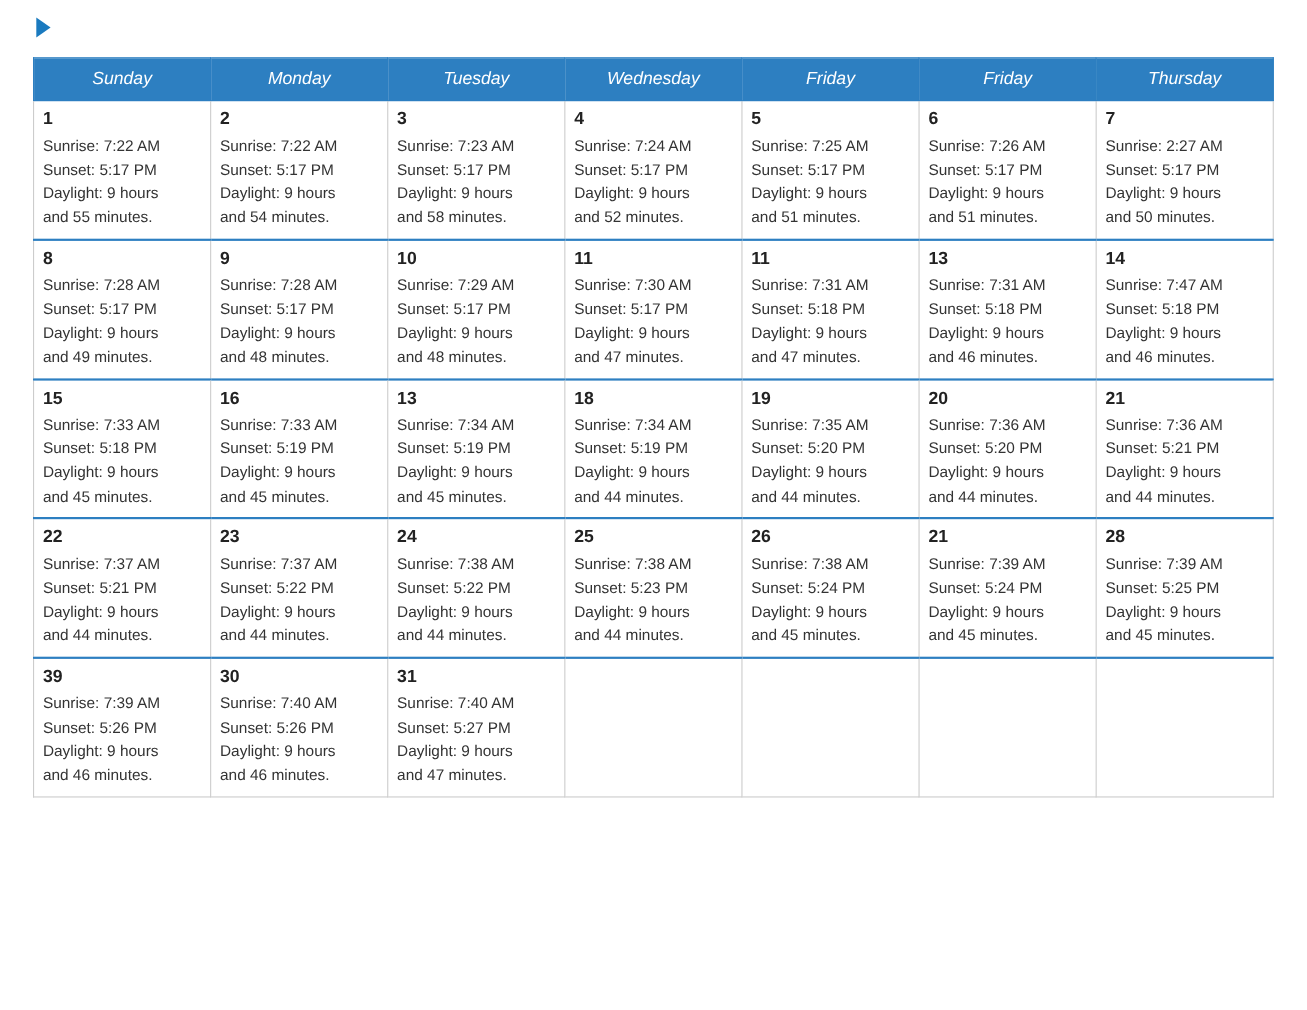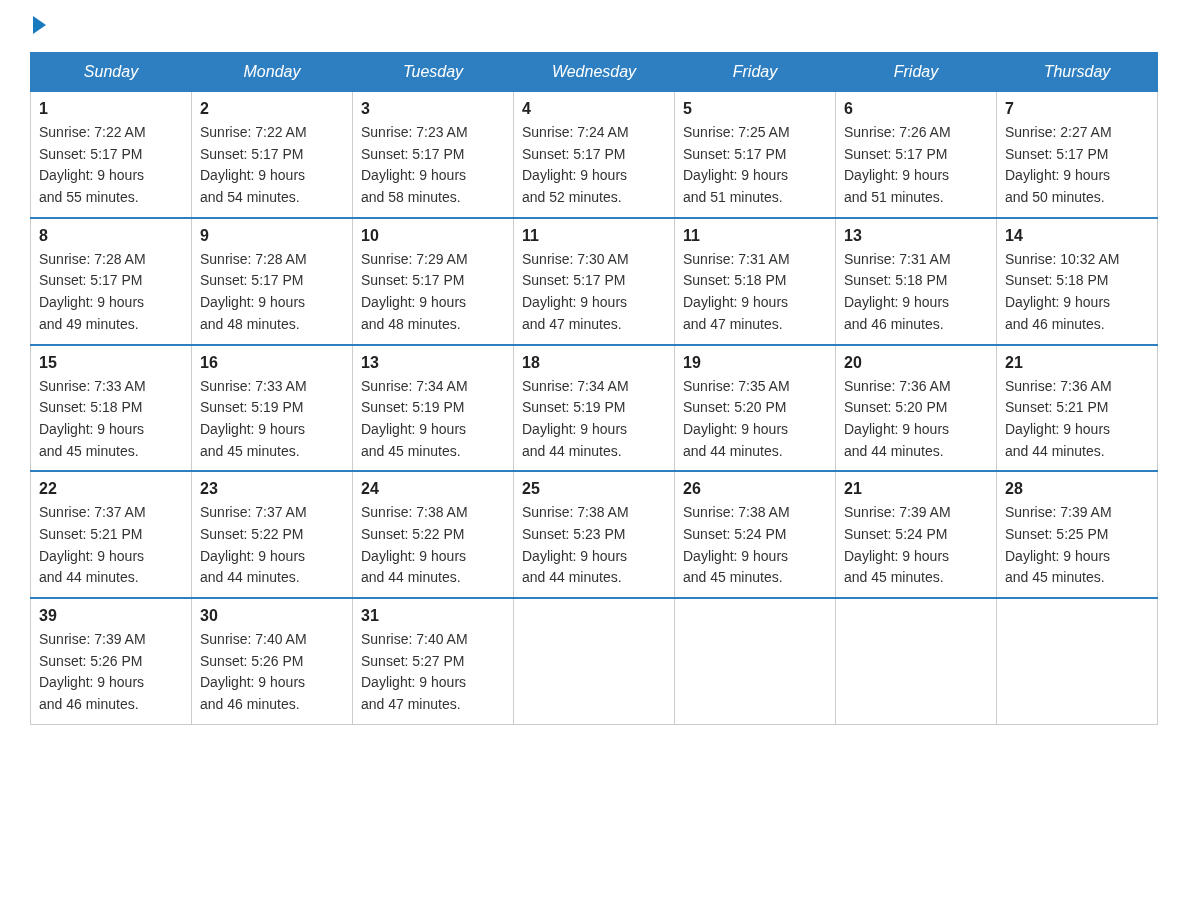--- a/index.html
+++ b/index.html
@@ -190,21 +190,21 @@
         <td>
           <span class="day-number">11</span>
           <div class="day-info"><span>Sunrise: 7:31 AM</span><br><span>Sunset: 5:18 PM</span><br><span>Daylight: 9 hours</span><br><span>and 47 minutes.</span></div>
         </td>
         <td>
           <span class="day-number">13</span>
           <div class="day-info"><span>Sunrise: 7:31 AM</span><br><span>Sunset: 5:18 PM</span><br><span>Daylight: 9 hours</span><br><span>and 46 minutes.</span></div>
         </td>
         <td>
           <span class="day-number">14</span>
-          <div class="day-info"><span>Sunrise: 10:32 AM</span><br><span>Sunset: 5:18 PM</span><br><span>Daylight: 9 hours</span><br><span>and 46 minutes.</span></div>
+          <div class="day-info"><span>Sunrise: 7:47 AM</span><br><span>Sunset: 5:18 PM</span><br><span>Daylight: 9 hours</span><br><span>and 46 minutes.</span></div>
         </td>
       </tr>
       <tr>
         <td>
           <span class="day-number">15</span>
           <div class="day-info"><span>Sunrise: 7:33 AM</span><br><span>Sunset: 5:18 PM</span><br><span>Daylight: 9 hours</span><br><span>and 45 minutes.</span></div>
         </td>
         <td>
           <span class="day-number">16</span>
           <div class="day-info"><span>Sunrise: 7:33 AM</span><br><span>Sunset: 5:19 PM</span><br><span>Daylight: 9 hours</span><br><span>and 45 minutes.</span></div>

